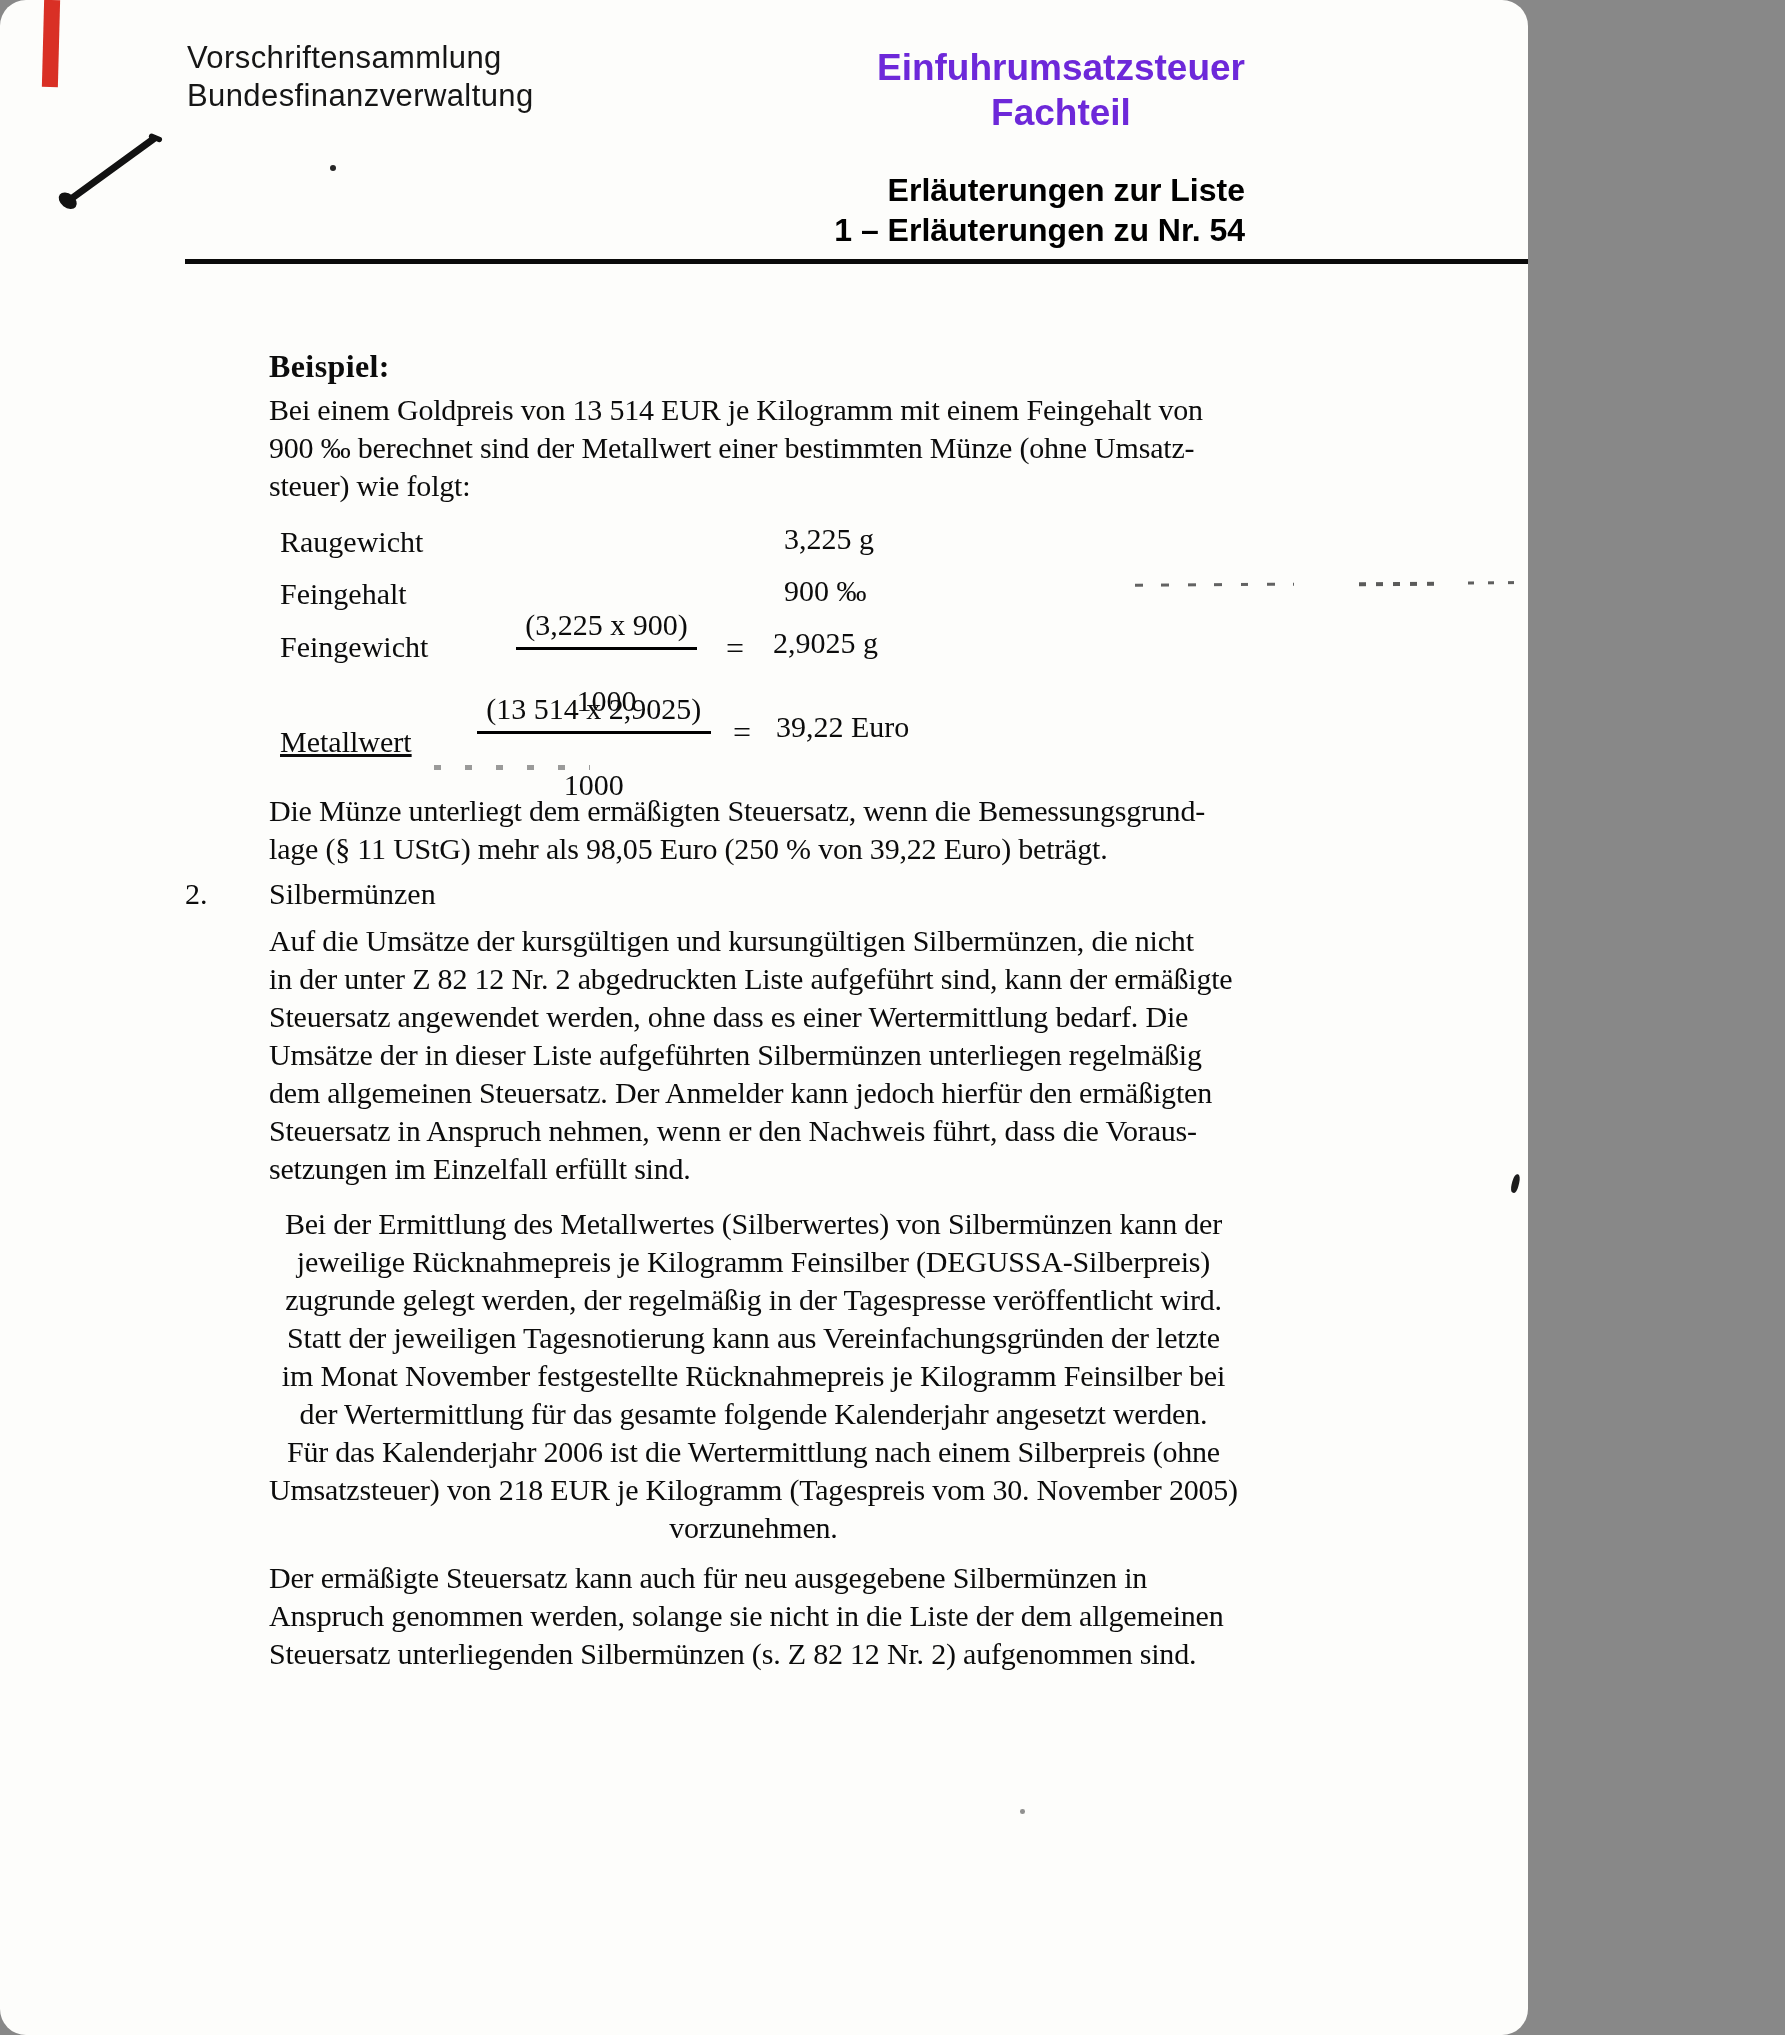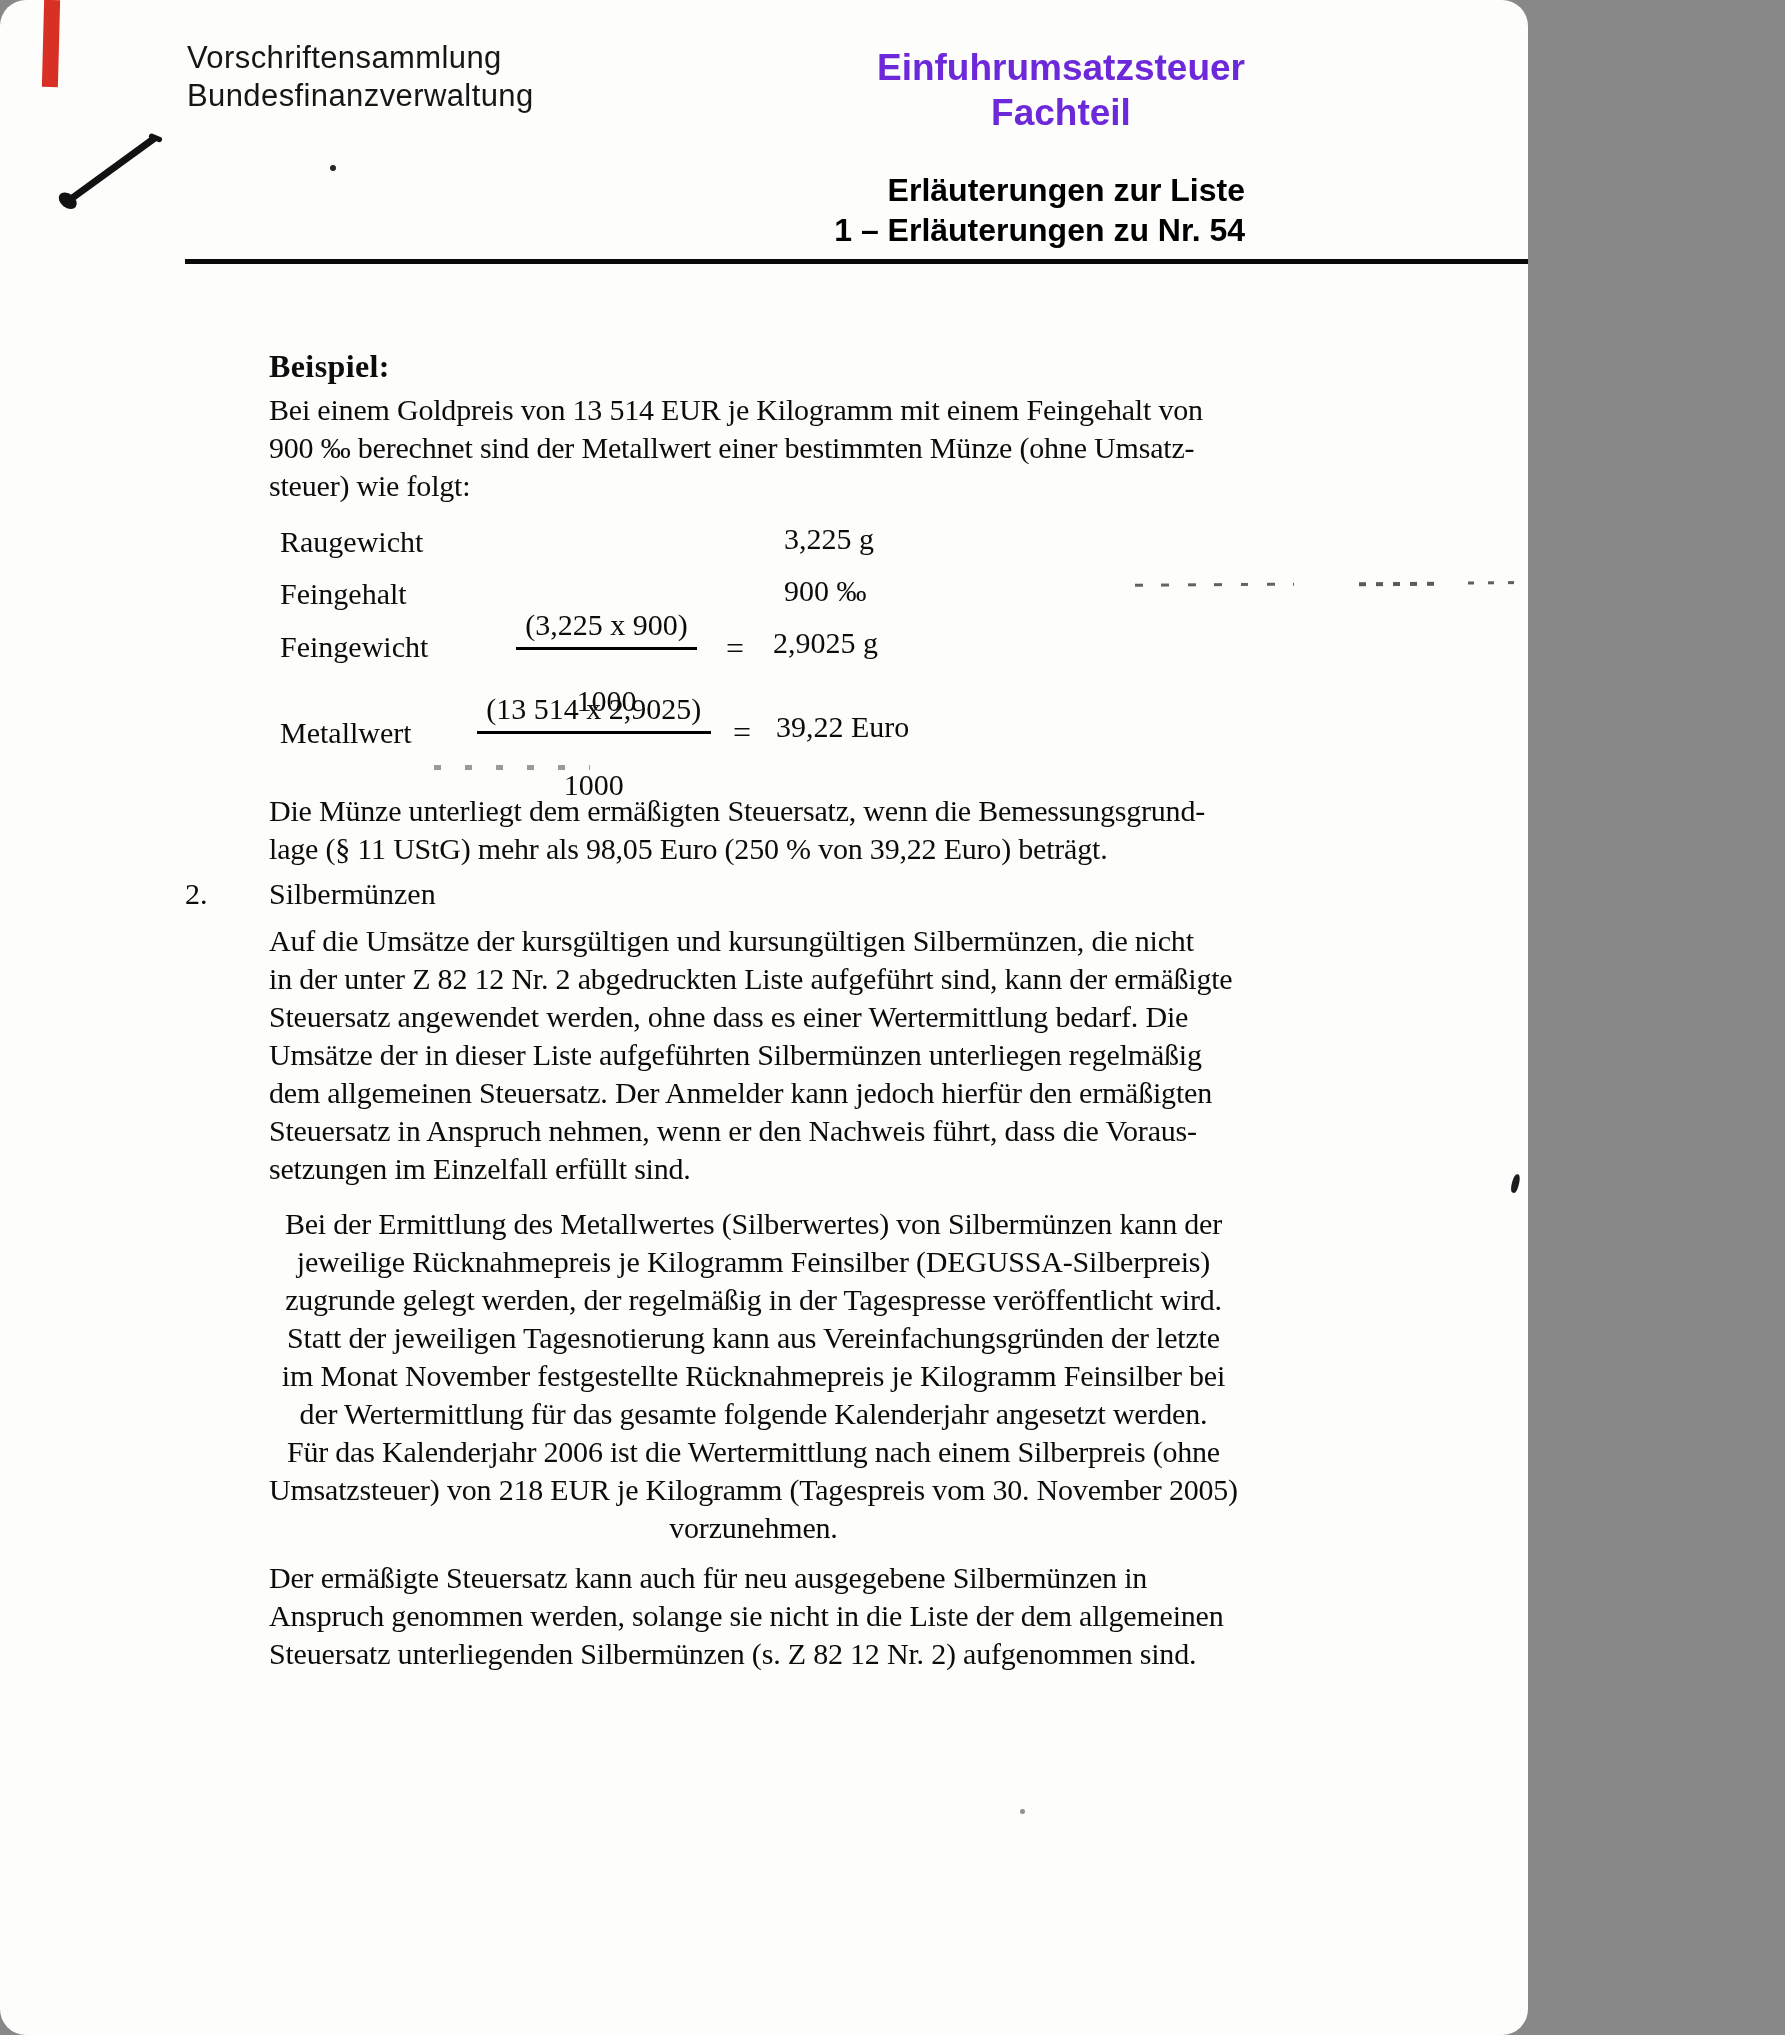--- a/index.html
+++ b/index.html
@@ -96,21 +96,21 @@
     <span class="val" style="left:515px;top:58px;">900 ‰</span>
 
     <span class="lbl" style="top:114px;">Feingewicht</span>
     <span class="frac" style="left:247px;top:92px;">
       <span class="num">(3,225 x 900)</span>
       <span class="den">1000</span>
     </span>
     <span class="eq" style="left:457px;top:114px;">=</span>
     <span class="val" style="left:504px;top:110px;">2,9025 g</span>
 
-    <span class="lbl" style="top:200px;">Metallwert</span>
+    <span class="lbl" style="top:209px;text-decoration:underline;">Metallwert</span>
     <span class="frac" style="left:208px;top:176px;">
       <span class="num">(13 514 x 2,9025)</span>
       <span class="den">1000</span>
     </span>
     <span class="eq" style="left:464px;top:198px;">=</span>
     <span class="val" style="left:507px;top:194px;">39,22 Euro</span>
   </div>
 
   <div class="calc-specks"></div>
 

